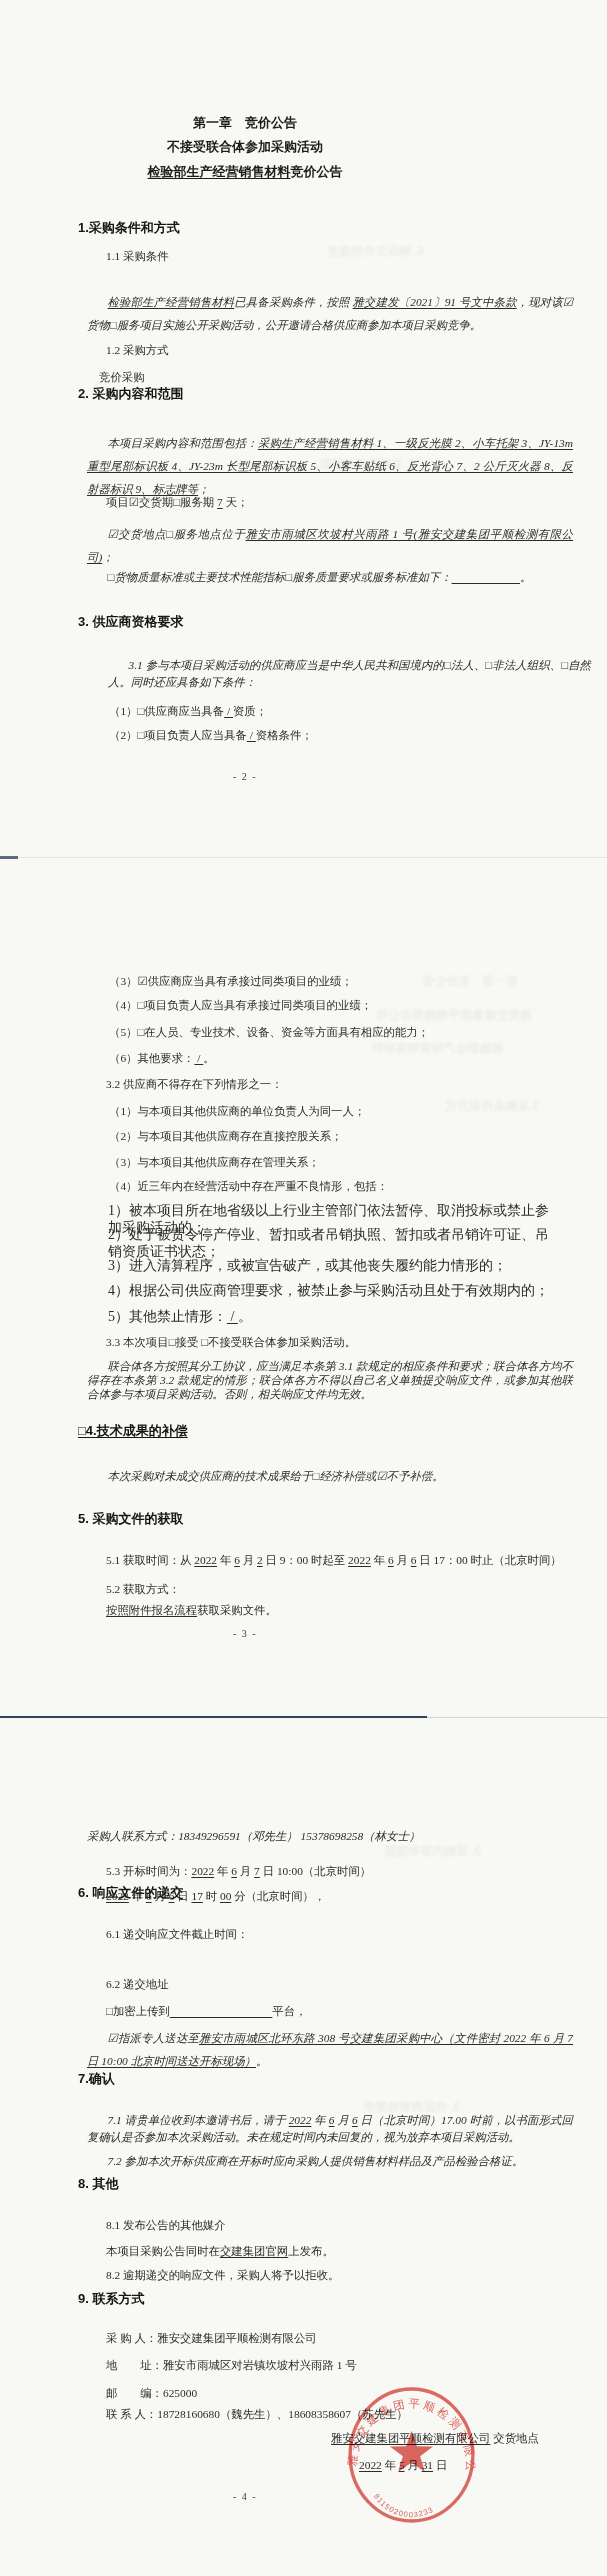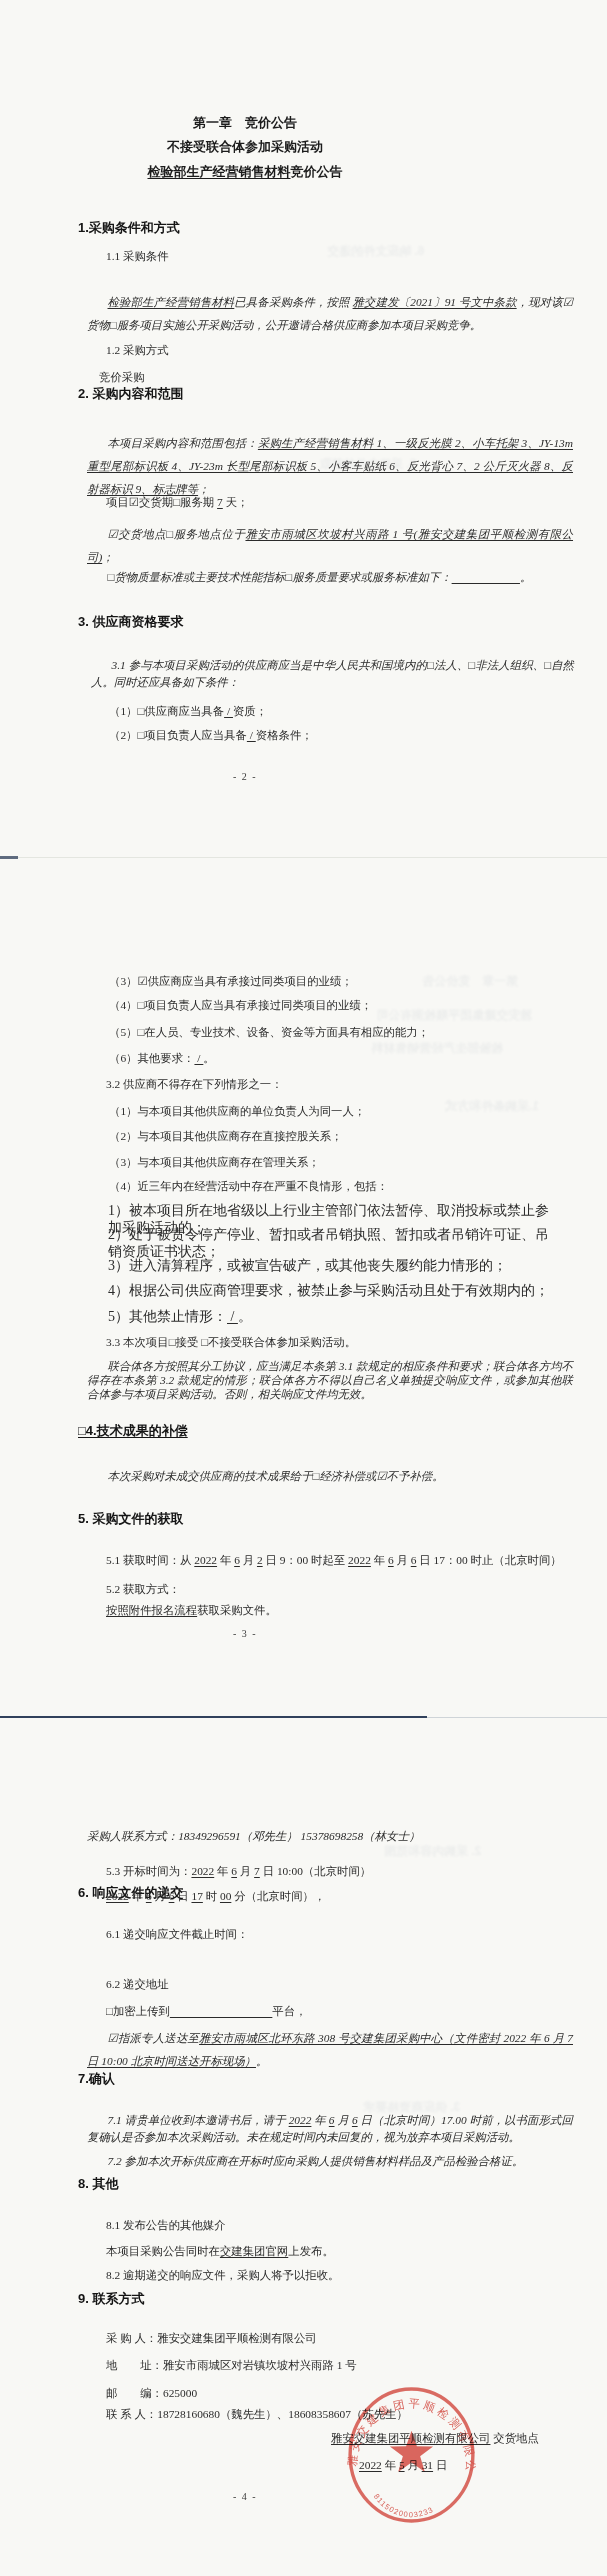--- a/index.html
+++ b/index.html
@@ -59,21 +59,21 @@
   <div class="sh" style="top:342px">1.2 采购方式</div>
   <div class="sh" style="top:369px;left:99px">竞价采购</div>
 
   <div class="hd" style="top:386px">2. 采购内容和范围</div>
   <div class="ln ind" style="top:432px"><span>本项目采购内容和范围包括：</span><span class="u">采购生产经营销售材料 1、一级反光膜 2、小车托架 3、JY-13m 重型尾部标识板 4、JY-23m 长型尾部标识板 5、小客车贴纸 6、反光背心 7、2 公斤灭火器 8、反射器标识 9、标志牌等</span><span>；</span></div>
   <div class="sh" style="top:494px"><span>项目☑交货期□服务期 </span><span class="u">7</span><span> 天；</span></div>
   <div class="ln ind" style="top:523px"><span>☑交货地点□服务地点位于</span><span class="u">雅安市雨城区坎坡村兴雨路 1 号(雅安交建集团平顺检测有限公司)</span><span>；</span></div>
   <div class="ln ind" style="top:566px"><span>□货物质量标准或主要技术性能指标□服务质量要求或服务标准如下：</span><span class="u">　　　　　　</span><span>。</span></div>
 
   <div class="hd" style="top:614px">3.  供应商资格要求</div>
-  <div class="ln ind lh22" style="top:657px;left:91px;width:483px">3.1 参与本项目采购活动的供应商应当是中华人民共和国境内的□法人、□非法人组织、□自然人。同时还应具备如下条件：</div>
+  <div class="ln ind lh22" style="top:657px;left:108px;width:483px">3.1 参与本项目采购活动的供应商应当是中华人民共和国境内的□法人、□非法人组织、□自然人。同时还应具备如下条件：</div>
   <div class="li" style="top:703px"><span>（1）□供应商应当具备</span><span class="u"> / </span><span>资质；</span></div>
   <div class="li" style="top:727px"><span>（2）□项目负责人应当具备</span><span class="u"> / </span><span>资格条件；</span></div>
   <div class="ct pn" style="top:771px">- 2 -</div>
 
   <div class="seam-line"></div>
   <div class="seam-tick"></div>
 
   <div class="li" style="top:973px">（3）☑供应商应当具有承接过同类项目的业绩；</div>
   <div class="li" style="top:997px">（4）□项目负责人应当具有承接过同类项目的业绩；</div>
   <div class="li" style="top:1024px">（5）□在人员、专业技术、设备、资金等方面具有相应的能力；</div>

